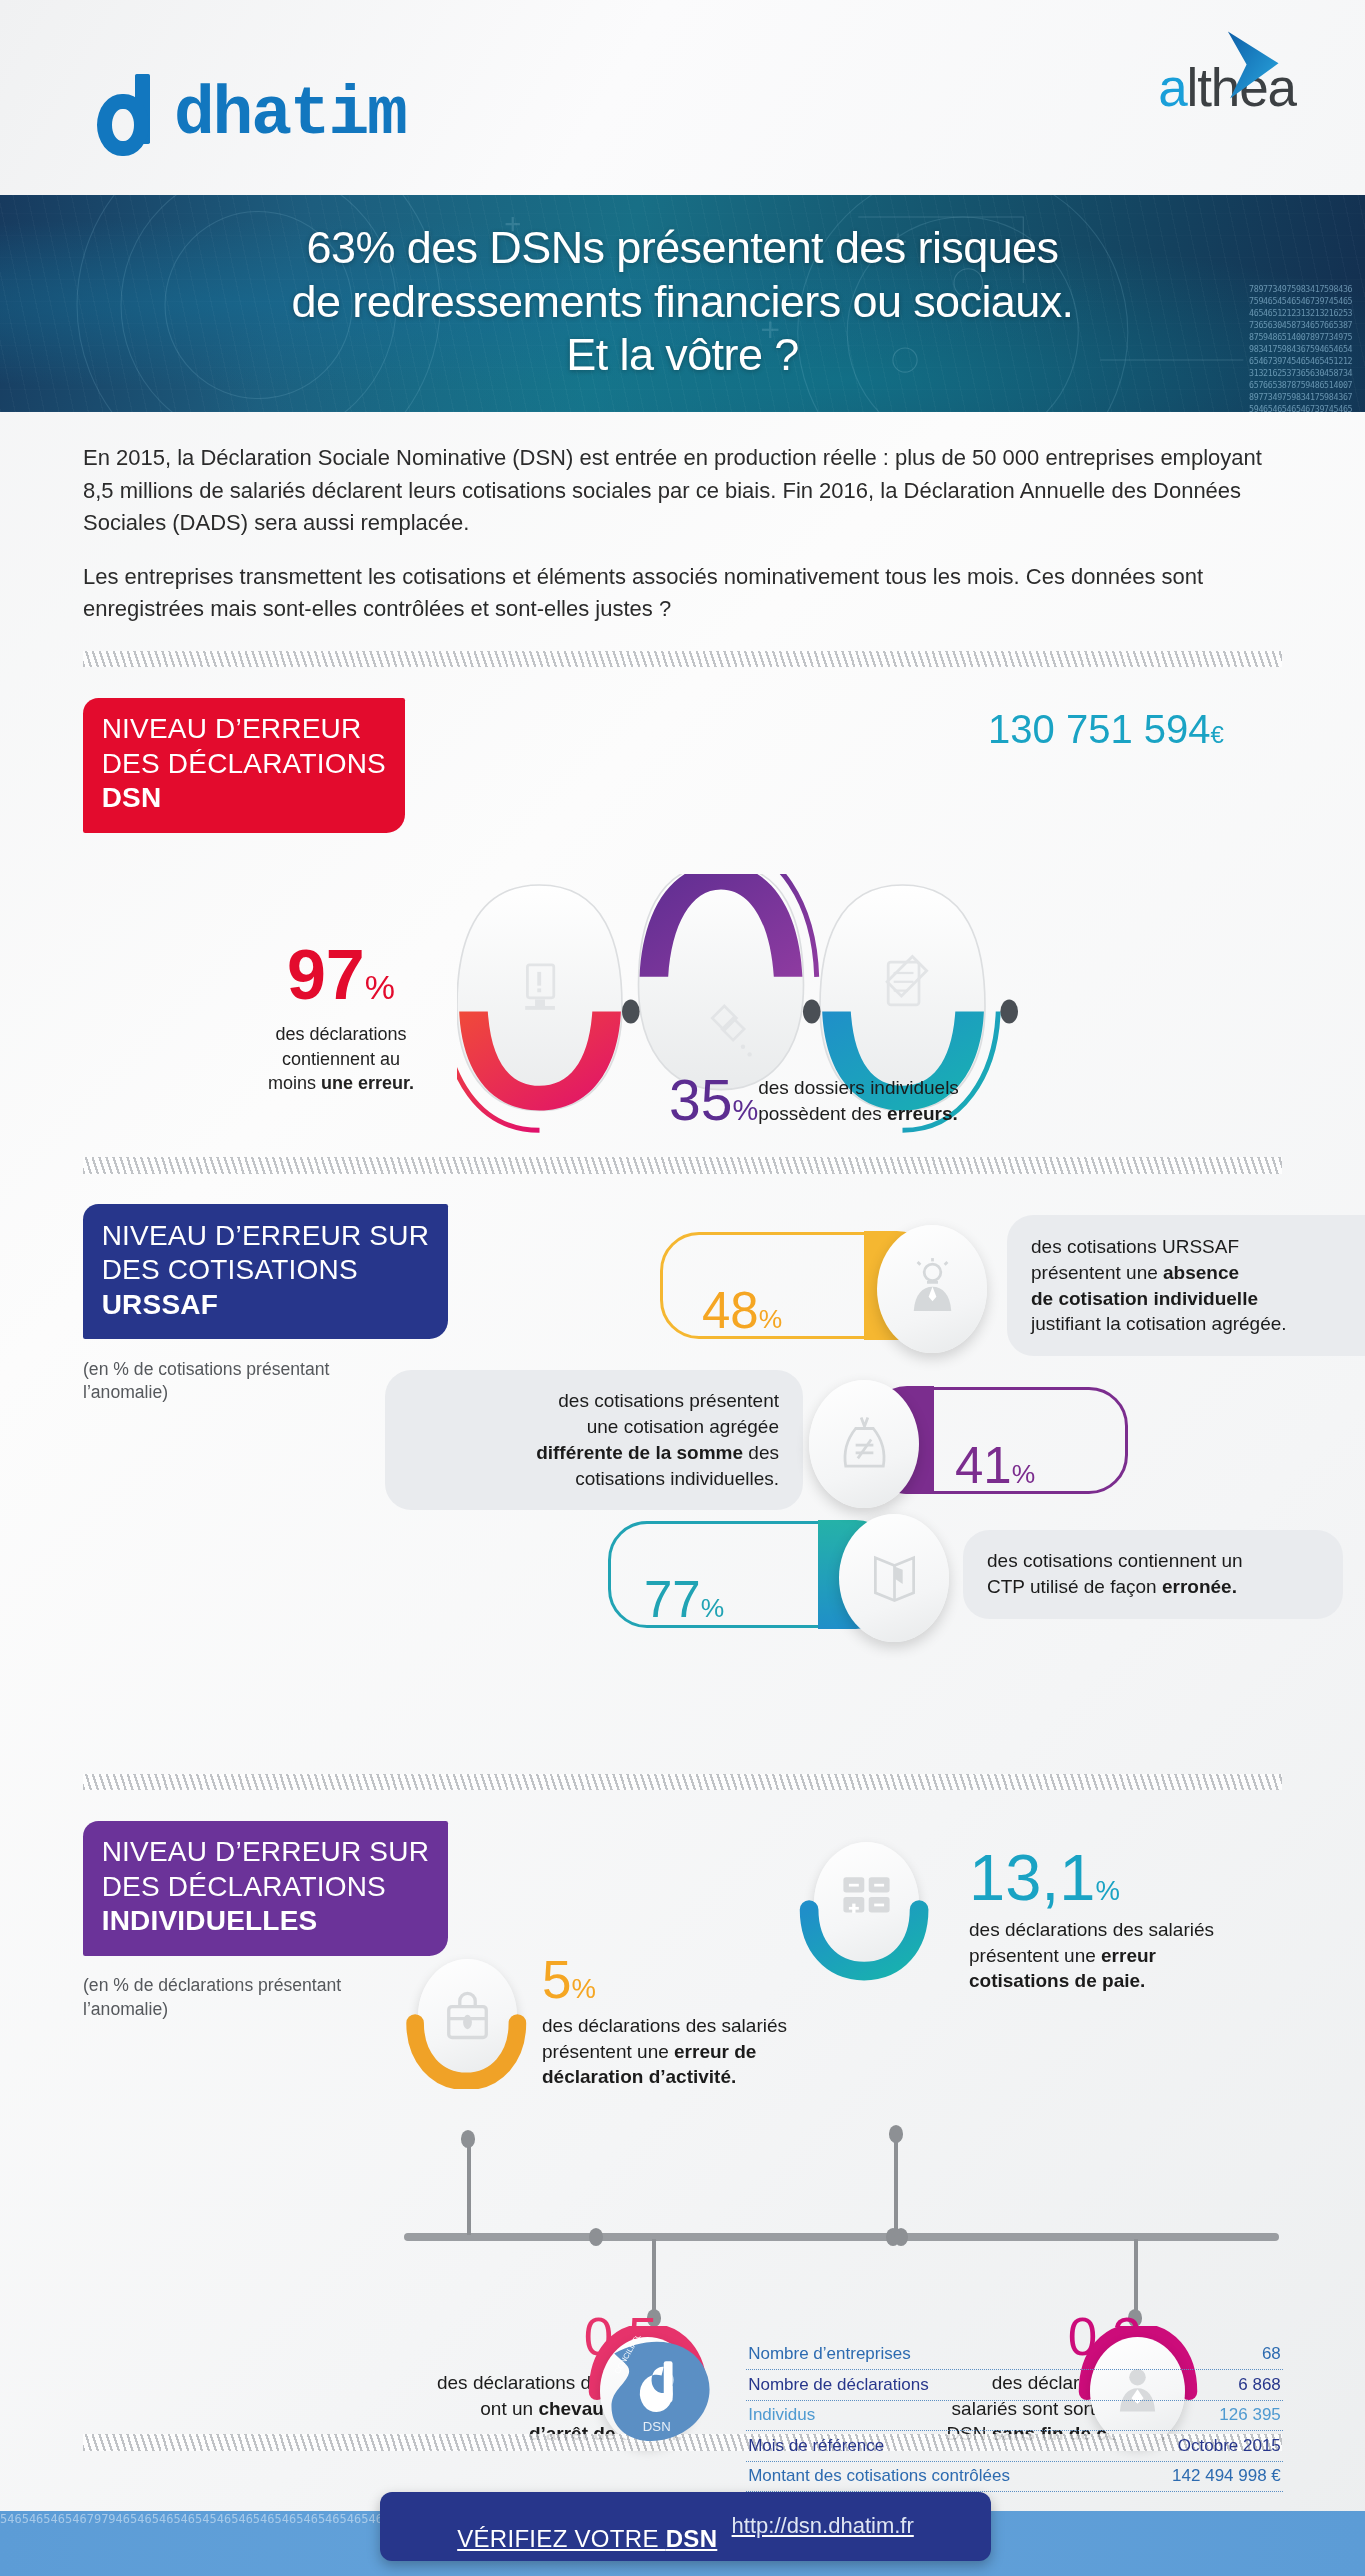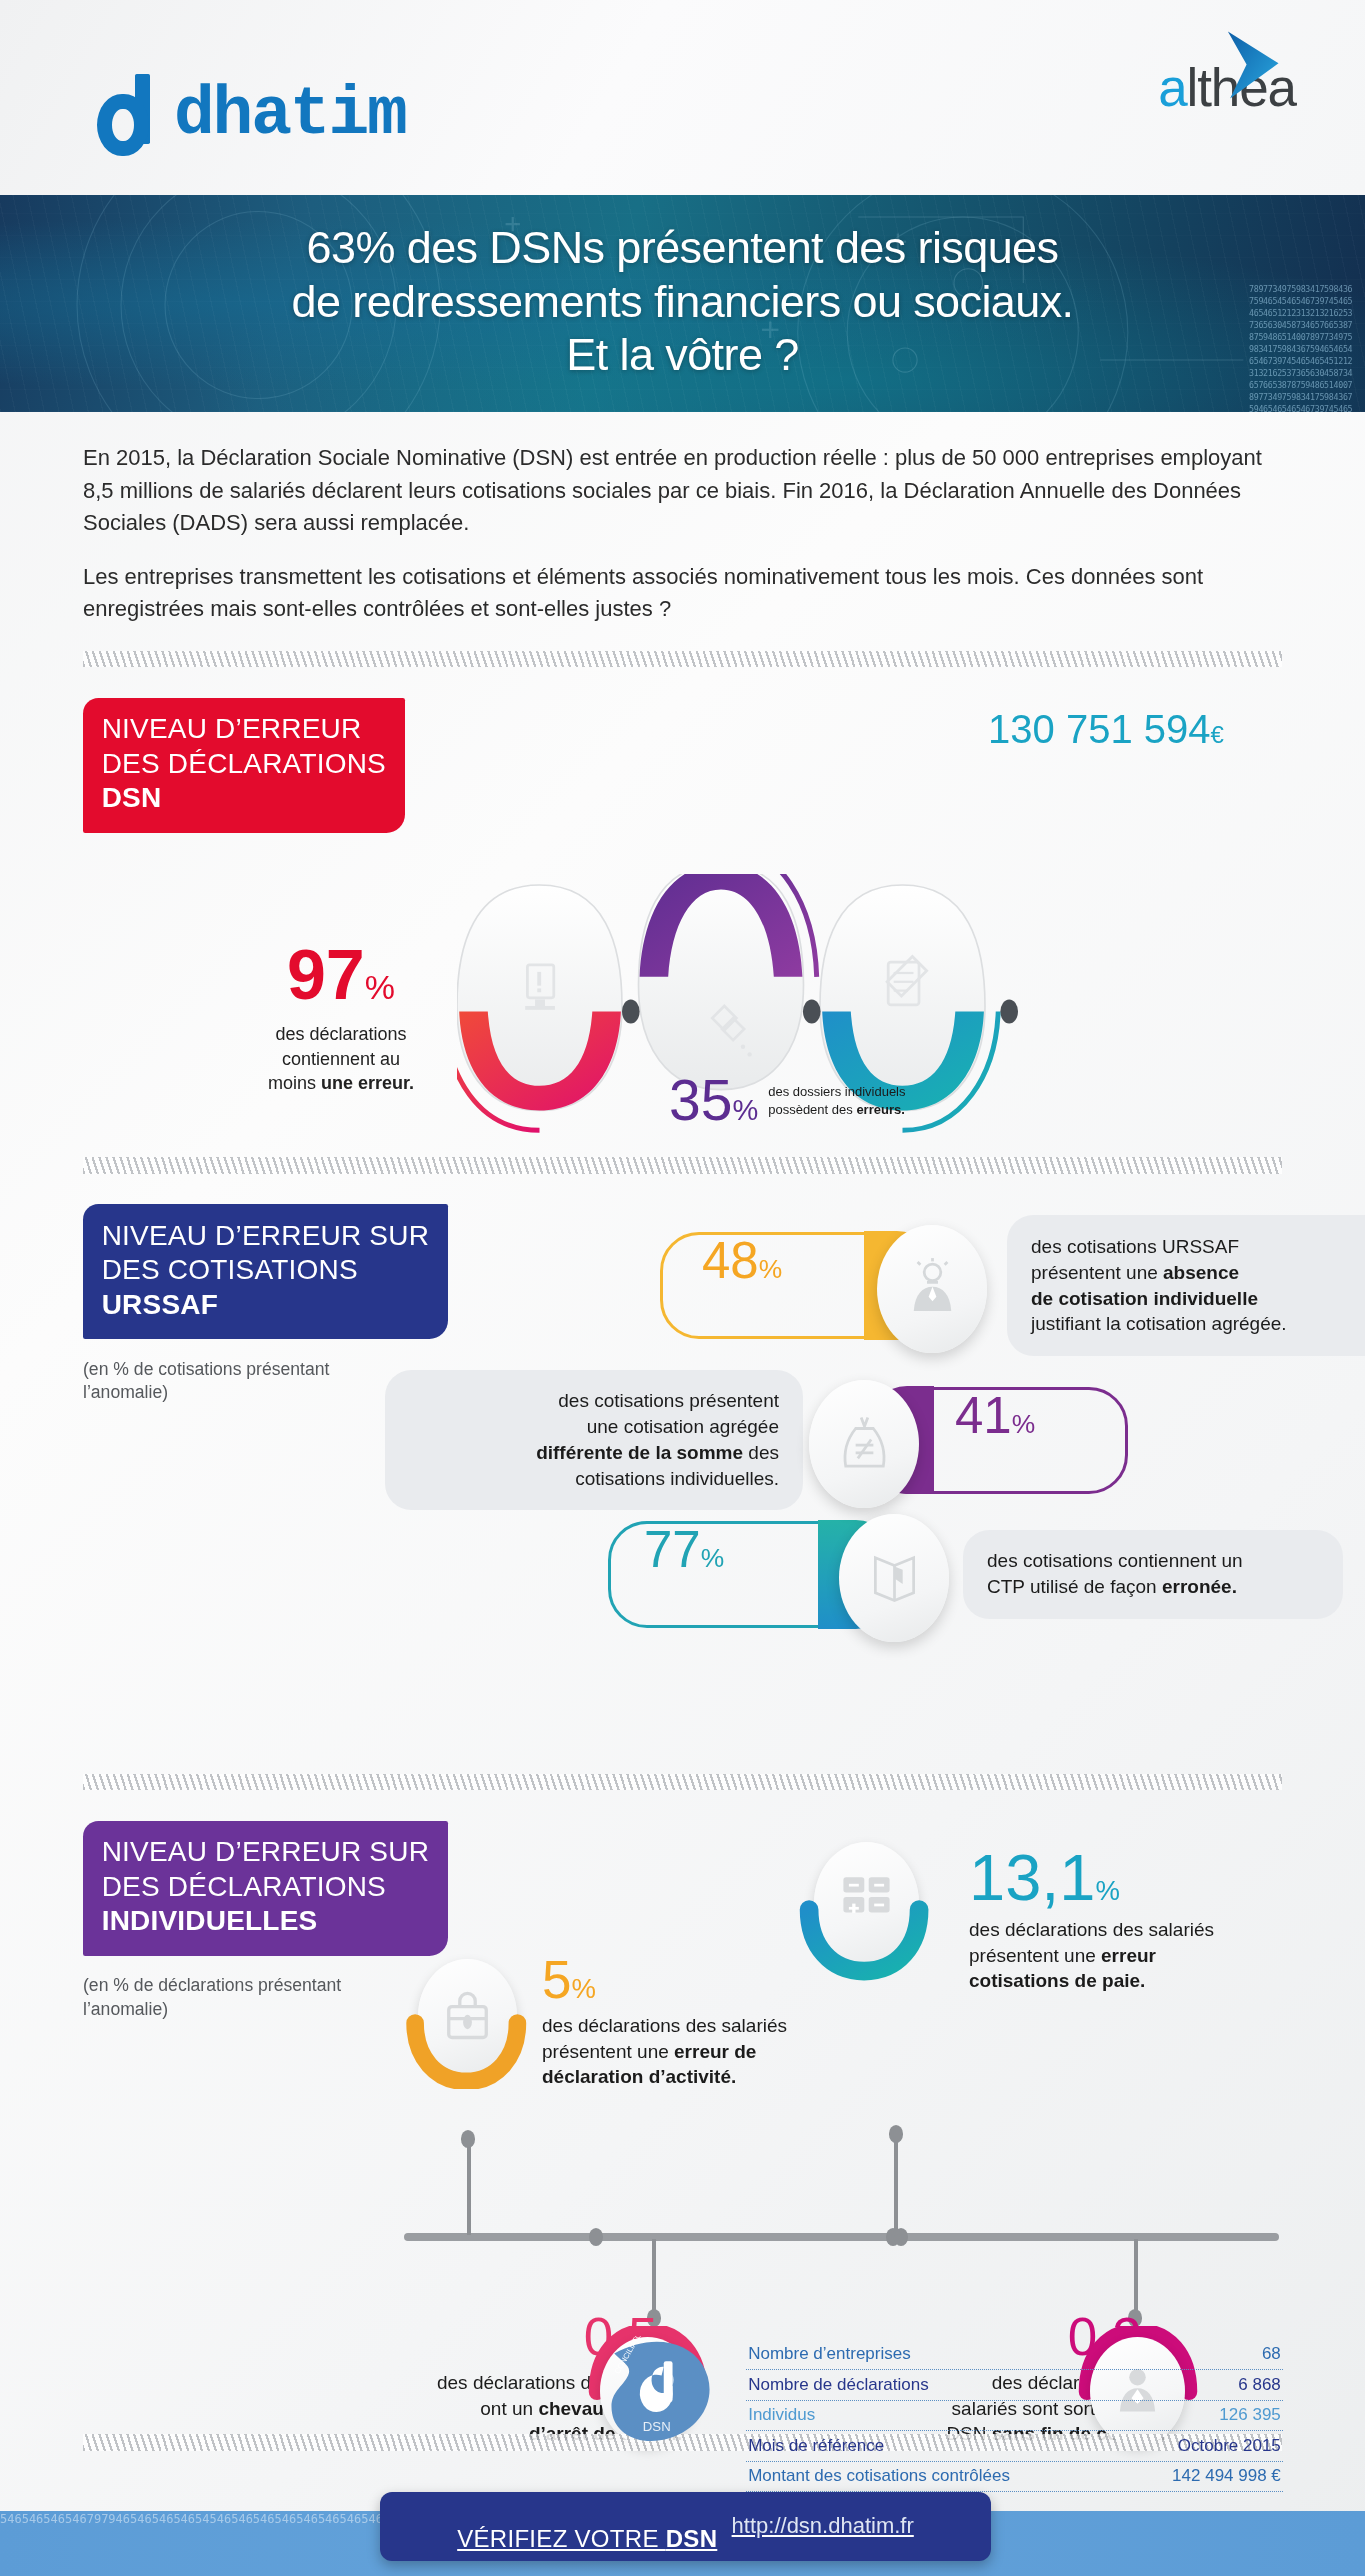--- a/index.html
+++ b/index.html
@@ -118,31 +118,31 @@
     font-family:"Liberation Sans", sans-serif;
   }
   .sec1 .euro .big .cur { font-size:24px; }
   .sec1 .euro .txt { font-size:19px; color:#1b1b1b; line-height:1.42; margin-top:10px; }
   .sec1-35row { position:absolute; left:669px; top:380px; display:flex; align-items:center; }
   .sec1-35row .num {
     font-size:57px; color:#5c2d91; font-weight:400; line-height:1;
     font-family:"Liberation Sans", sans-serif;
   }
   .sec1-35row .num .pct { font-size:29px; }
-  .sec1-35row .cap { font-size:13px; color:#1b1b1b; line-height:1.34; margin-left:10px; }
+  .sec1-35row .cap { font-size:19px; color:#1b1b1b; line-height:1.34; margin-left:0; }
 
   .lobes { position:absolute; left:457px; top:182px; width:649px; height:264px; }
 
   
   .sec2 { position:relative; height:550px; padding:0 83px; }
   .sec2 .label-wrap { position:absolute; left:83px; top:5.5px; width:396px; }
   .pillrow { position:absolute; display:flex; align-items:center; }
   .pill {
     position:relative; border-radius:39px; border:3.9px solid;
-    width:264px; height:107px; display:flex; align-items:flex-start; background:transparent;
+    width:264px; height:107px; display:flex; align-items:flex-end; background:transparent;
   }
   .pill .fill {
     position:absolute; top:-3.9px; bottom:-3.9px; border-radius:39px;
   }
   .pill .bignum {
     position:relative; z-index:2; font-size:51px; line-height:1; font-weight:400;
     font-family:"Liberation Sans", sans-serif;
   }
   .pill .bignum .pct { font-size:26.4px; }
   .bubble {

